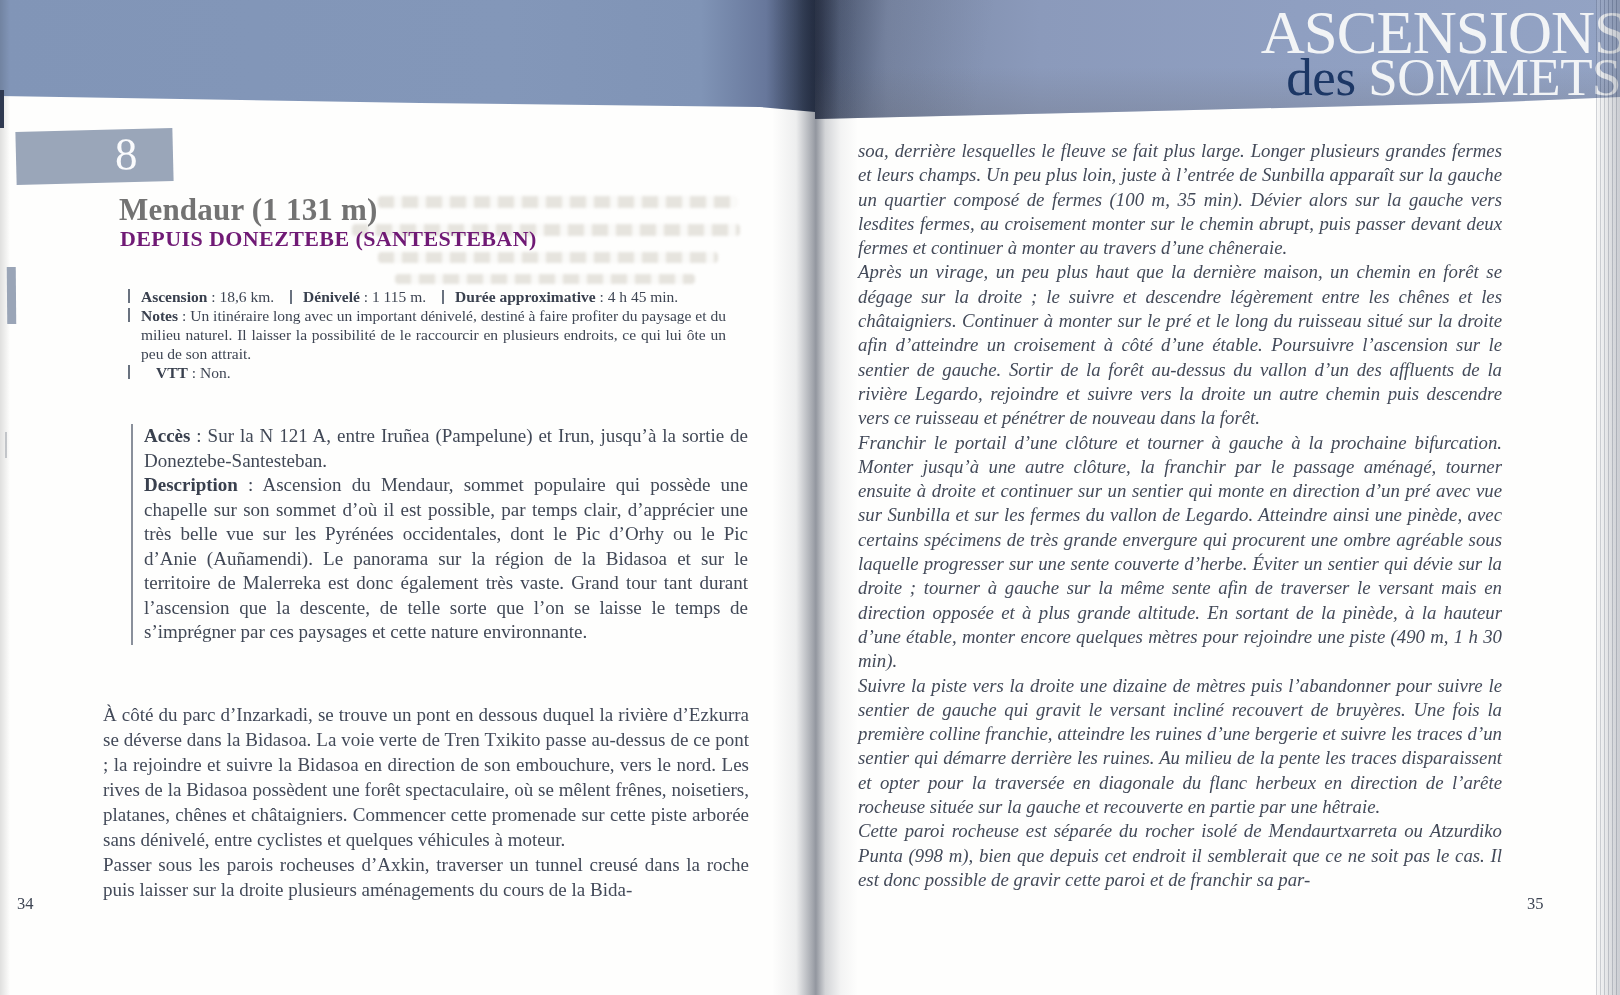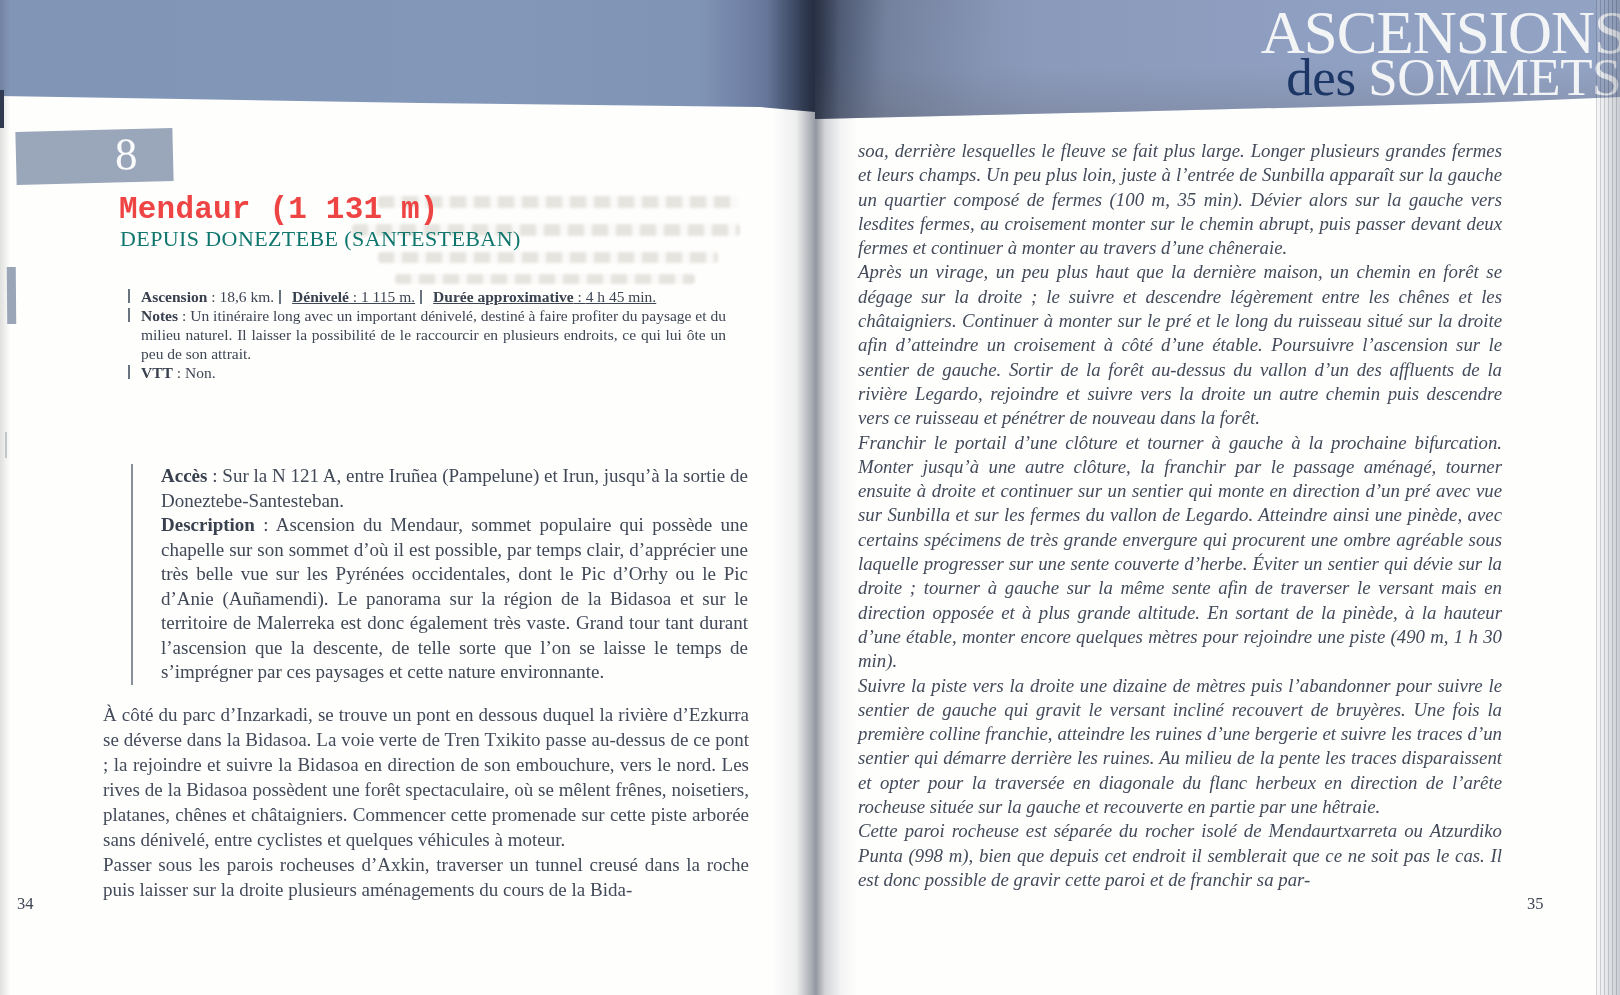--- a/index.html
+++ b/index.html
@@ -37,48 +37,48 @@
   .masthead-des { color:#1c3765; }
   .masthead-sommets { color:#f2f4f6; }
 
   
   .chapter-box {
     position:absolute; left:16px; top:130px; width:157px; height:53px;
     background:#9aa6b9; transform:rotate(-1.4deg);
     color:#fafbfd; font-size:45px; line-height:51px; padding-left:99px;
   }
 
-  .title { position:absolute; left:119px; top:192px; font-size:31px; font-weight:bold; color:#ef4444; letter-spacing:0.2px;font-family:Liberation Mono, monospace; }
-  .subtitle { position:absolute; left:120px; top:226px; font-size:22px; color:#0f766e; letter-spacing:0.4px; }
+  .title { position:absolute; left:119px; top:192px; font-size:31px; font-weight:bold; color:#737373; letter-spacing:0.2px; }
+  .subtitle { position:absolute; left:120px; top:226px; font-size:22px; color:#701a75; letter-spacing:0.4px;font-weight:bold; }
 
   
   .bleed { position:absolute; border-radius:4px; opacity:0.38; filter:blur(1.6px);
     background:repeating-linear-gradient(90deg, rgba(148,138,116,0.60) 0 16px, rgba(148,138,116,0.10) 16px 24px); }
   .bleed1 { left:378px; top:196px; width:360px; height:12px; }
   .bleed2 { left:352px; top:224px; width:388px; height:12px; }
   .bleed3 { left:378px; top:252px; width:340px; height:11px; }
   .bleed4 { left:395px; top:274px; width:300px; height:10px; }
 
   
   .stats-block { position:absolute; left:128px; top:287px; width:598px; font-size:15.5px; line-height:19px; color:#3e4553; }
   .stat-line { position:relative; padding-left:13px; }
   .stat-line::before { content:""; position:absolute; left:0; top:2px; width:1.5px; height:14px; background:#69727f; }
-  .stat-seg { position:relative; padding-left:13px; margin-left:5px;text-decoration:underline; }
+  .stat-seg { position:relative; padding-left:13px; margin-left:16px; }
   .stat-seg::before { content:""; position:absolute; left:0; top:2px; width:1.5px; height:14px; background:#69727f; }
   .lbl { font-weight:bold; color:#39404e; }
   .sep { white-space:pre; }
   .notes-line { position:relative; padding-left:13px; text-align:justify; }
   .notes-line::before { content:""; position:absolute; left:0; top:2px; width:1.5px; height:14px; background:#69727f; }
-  .vtt-line { position:relative; padding-left:13px; }
+  .vtt-line { position:relative; padding-left:28px; }
   .vtt-line::before { content:""; position:absolute; left:0; top:2px; width:1.5px; height:14px; background:#69727f; }
 
   
   .route-block { position:absolute; left:131px; top:424px; width:617px;
-    border-left:2px solid #8a909b; padding-left:28px;
-    font-size:19px; line-height:24.5px; text-align:justify; color:#414856;margin-top:40px; }
+    border-left:2px solid #8a909b; padding-left:11px;
+    font-size:19px; line-height:24.5px; text-align:justify; color:#414856; }
   .route-item { margin:0; }
 
   
   .body-block { position:absolute; left:103px; top:702px; width:646px;
     font-size:19px; line-height:25px; text-align:justify; color:#434a59; }
   .body-block p { margin:0; }
 
   .rp-body { position:absolute; left:858px; top:139px; width:644px;
     font-size:18.8px; line-height:24.3px; text-align:justify; color:#434a59; }
   .rp-body p { margin:0;font-style:italic; }

